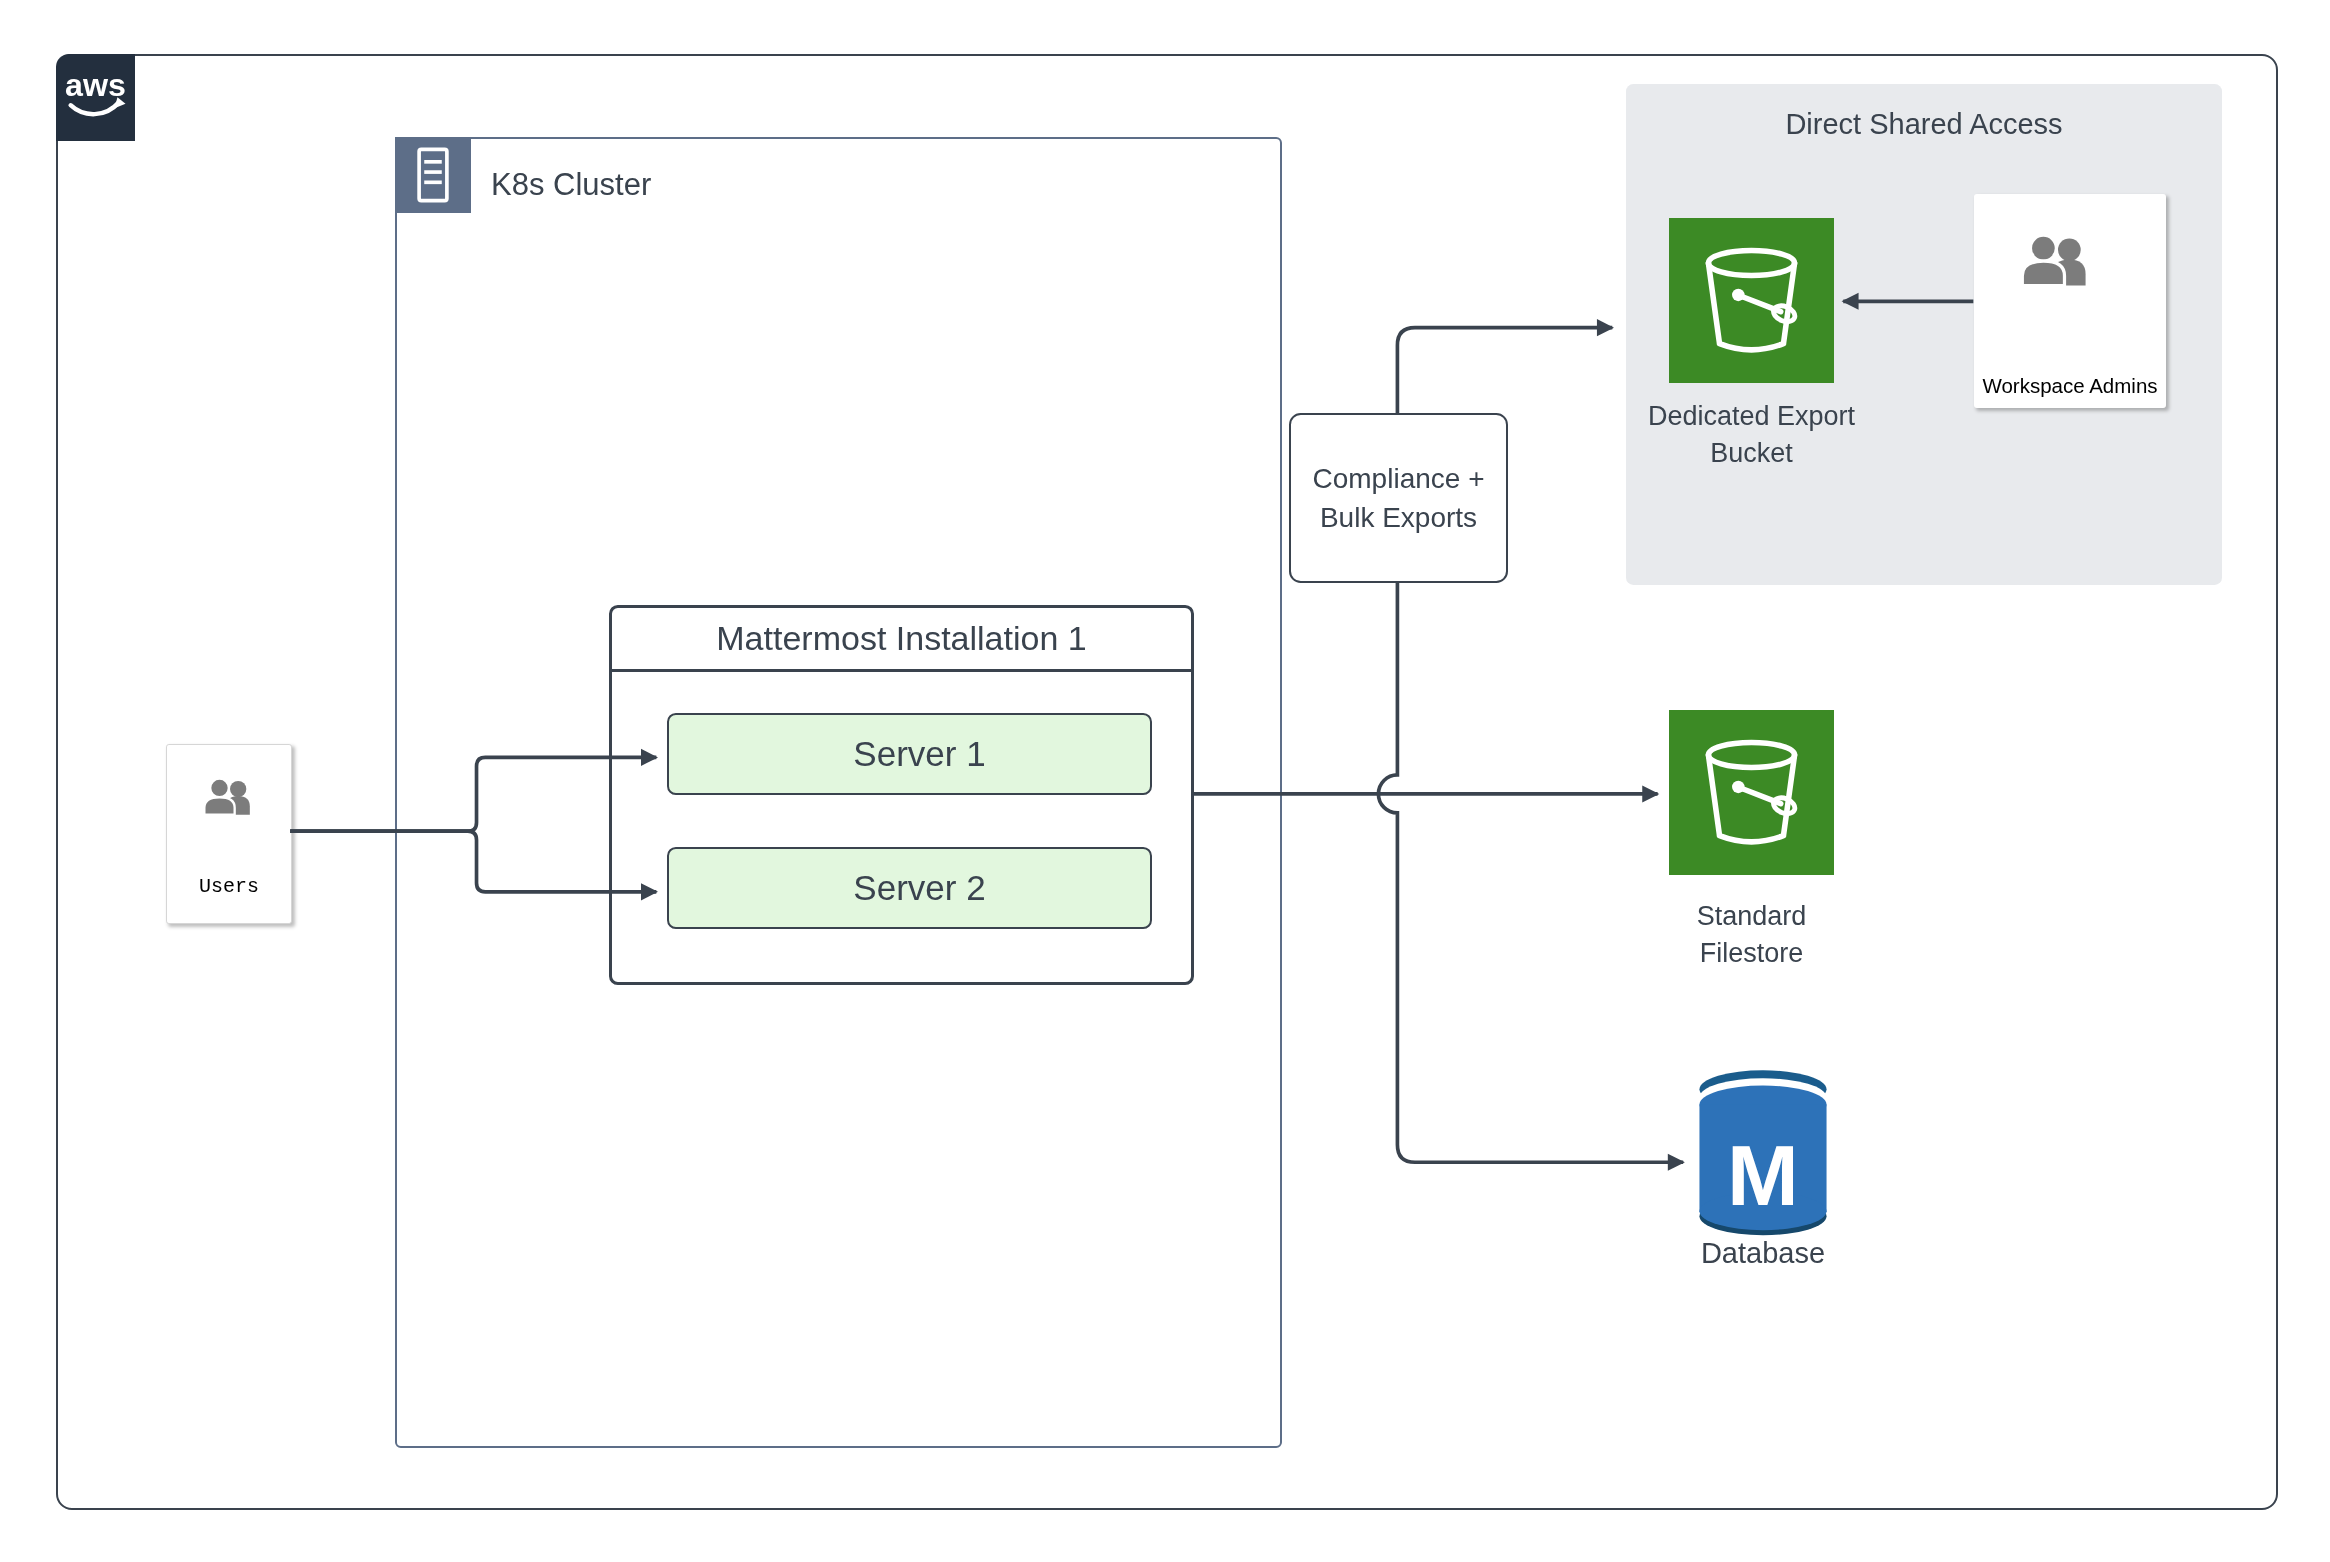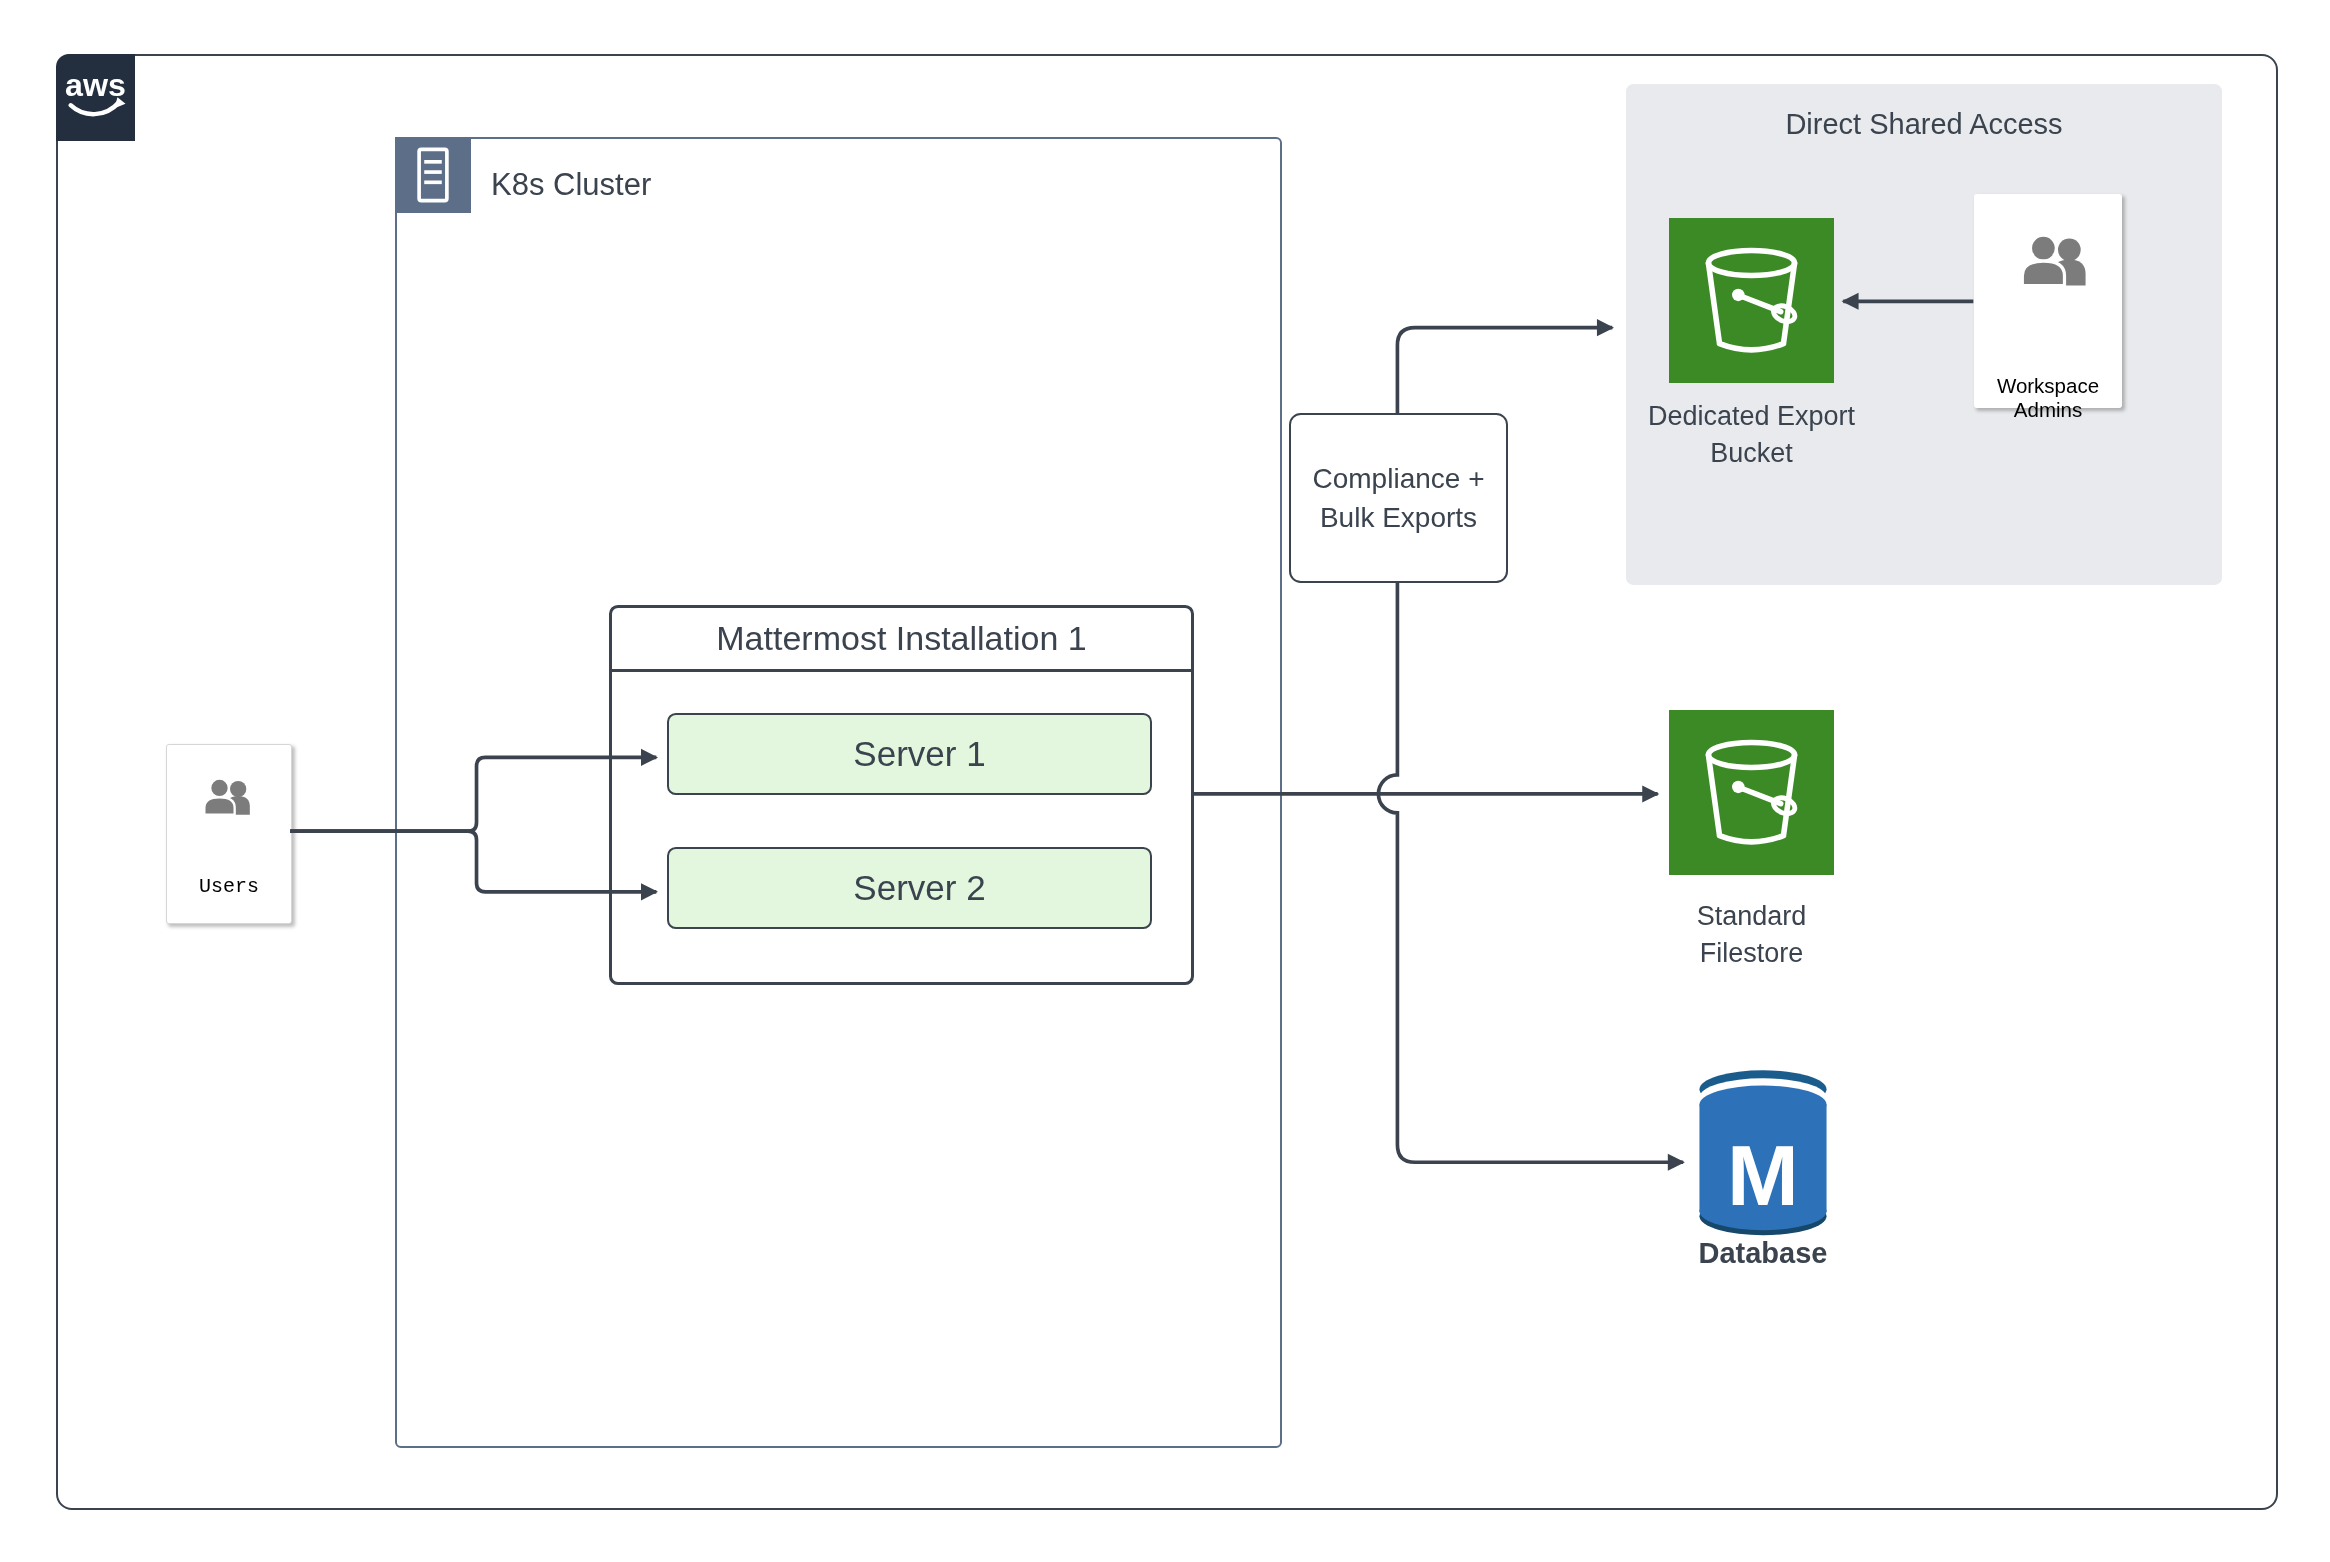--- a/index.html
+++ b/index.html
@@ -21,27 +21,27 @@
           display:flex;align-items:center;justify-content:center;font-size:35px;box-sizing:border-box;padding-left:20px;}
   .server-1{top:105px;}
   .server-2{top:239px;}
   .compliance{left:1289px;top:413px;width:219px;height:170px;background:#fff;border:2.2px solid #3A434E;border-radius:11.7px;
               display:flex;align-items:center;justify-content:center;text-align:center;font-size:28px;line-height:1.4;z-index:3;box-sizing:border-box;}
   .panel{left:1626px;top:84px;width:596px;height:501px;background:#E8EAED;border-radius:7.3px;z-index:0;}
   .panel-title{left:1626px;top:108px;width:596px;text-align:center;font-size:29px;z-index:1;}
   .bucket{width:165px;height:165px;background:#3C8A25;z-index:1;display:flex;align-items:center;justify-content:center;}
   .ded-bucket{left:1669px;top:218px;}
   .ded-label{left:1569px;top:398px;width:365px;text-align:center;font-size:27px;line-height:1.38;z-index:1;}
-  .ws-card{left:1974px;top:194px;width:148px;height:214px;border:none;}
+  .ws-card{left:1974px;top:194px;width:192px;height:214px;border:none;}
   .ws-icon{left:35px;top:38px;width:98px;height:73px;}
   .ws-label{left:0;top:180px;width:100%;text-align:center;font-size:20.5px;color:#000;}
   .fs-bucket{left:1669px;top:710px;}
   .fs-label{left:1569px;top:898px;width:365px;text-align:center;font-size:27px;line-height:1.38;z-index:1;}
   .db-icon{left:1698px;top:1067px;width:130px;height:170px;z-index:1;}
-  .db-label{left:1617px;top:1237px;width:292px;text-align:center;font-size:29px;z-index:1;font-weight:bold;}
+  .db-label{left:1617px;top:1237px;width:292px;text-align:center;font-size:29px;z-index:1;}
   .ml{white-space:pre-line;}
   .connectors{left:0;top:0;width:2330px;height:1563px;z-index:2;pointer-events:none;}
 </style>
 </head>
 <body>
 
 <div class="canvas">
 
   <div class="abs outer-frame"></div>
 

